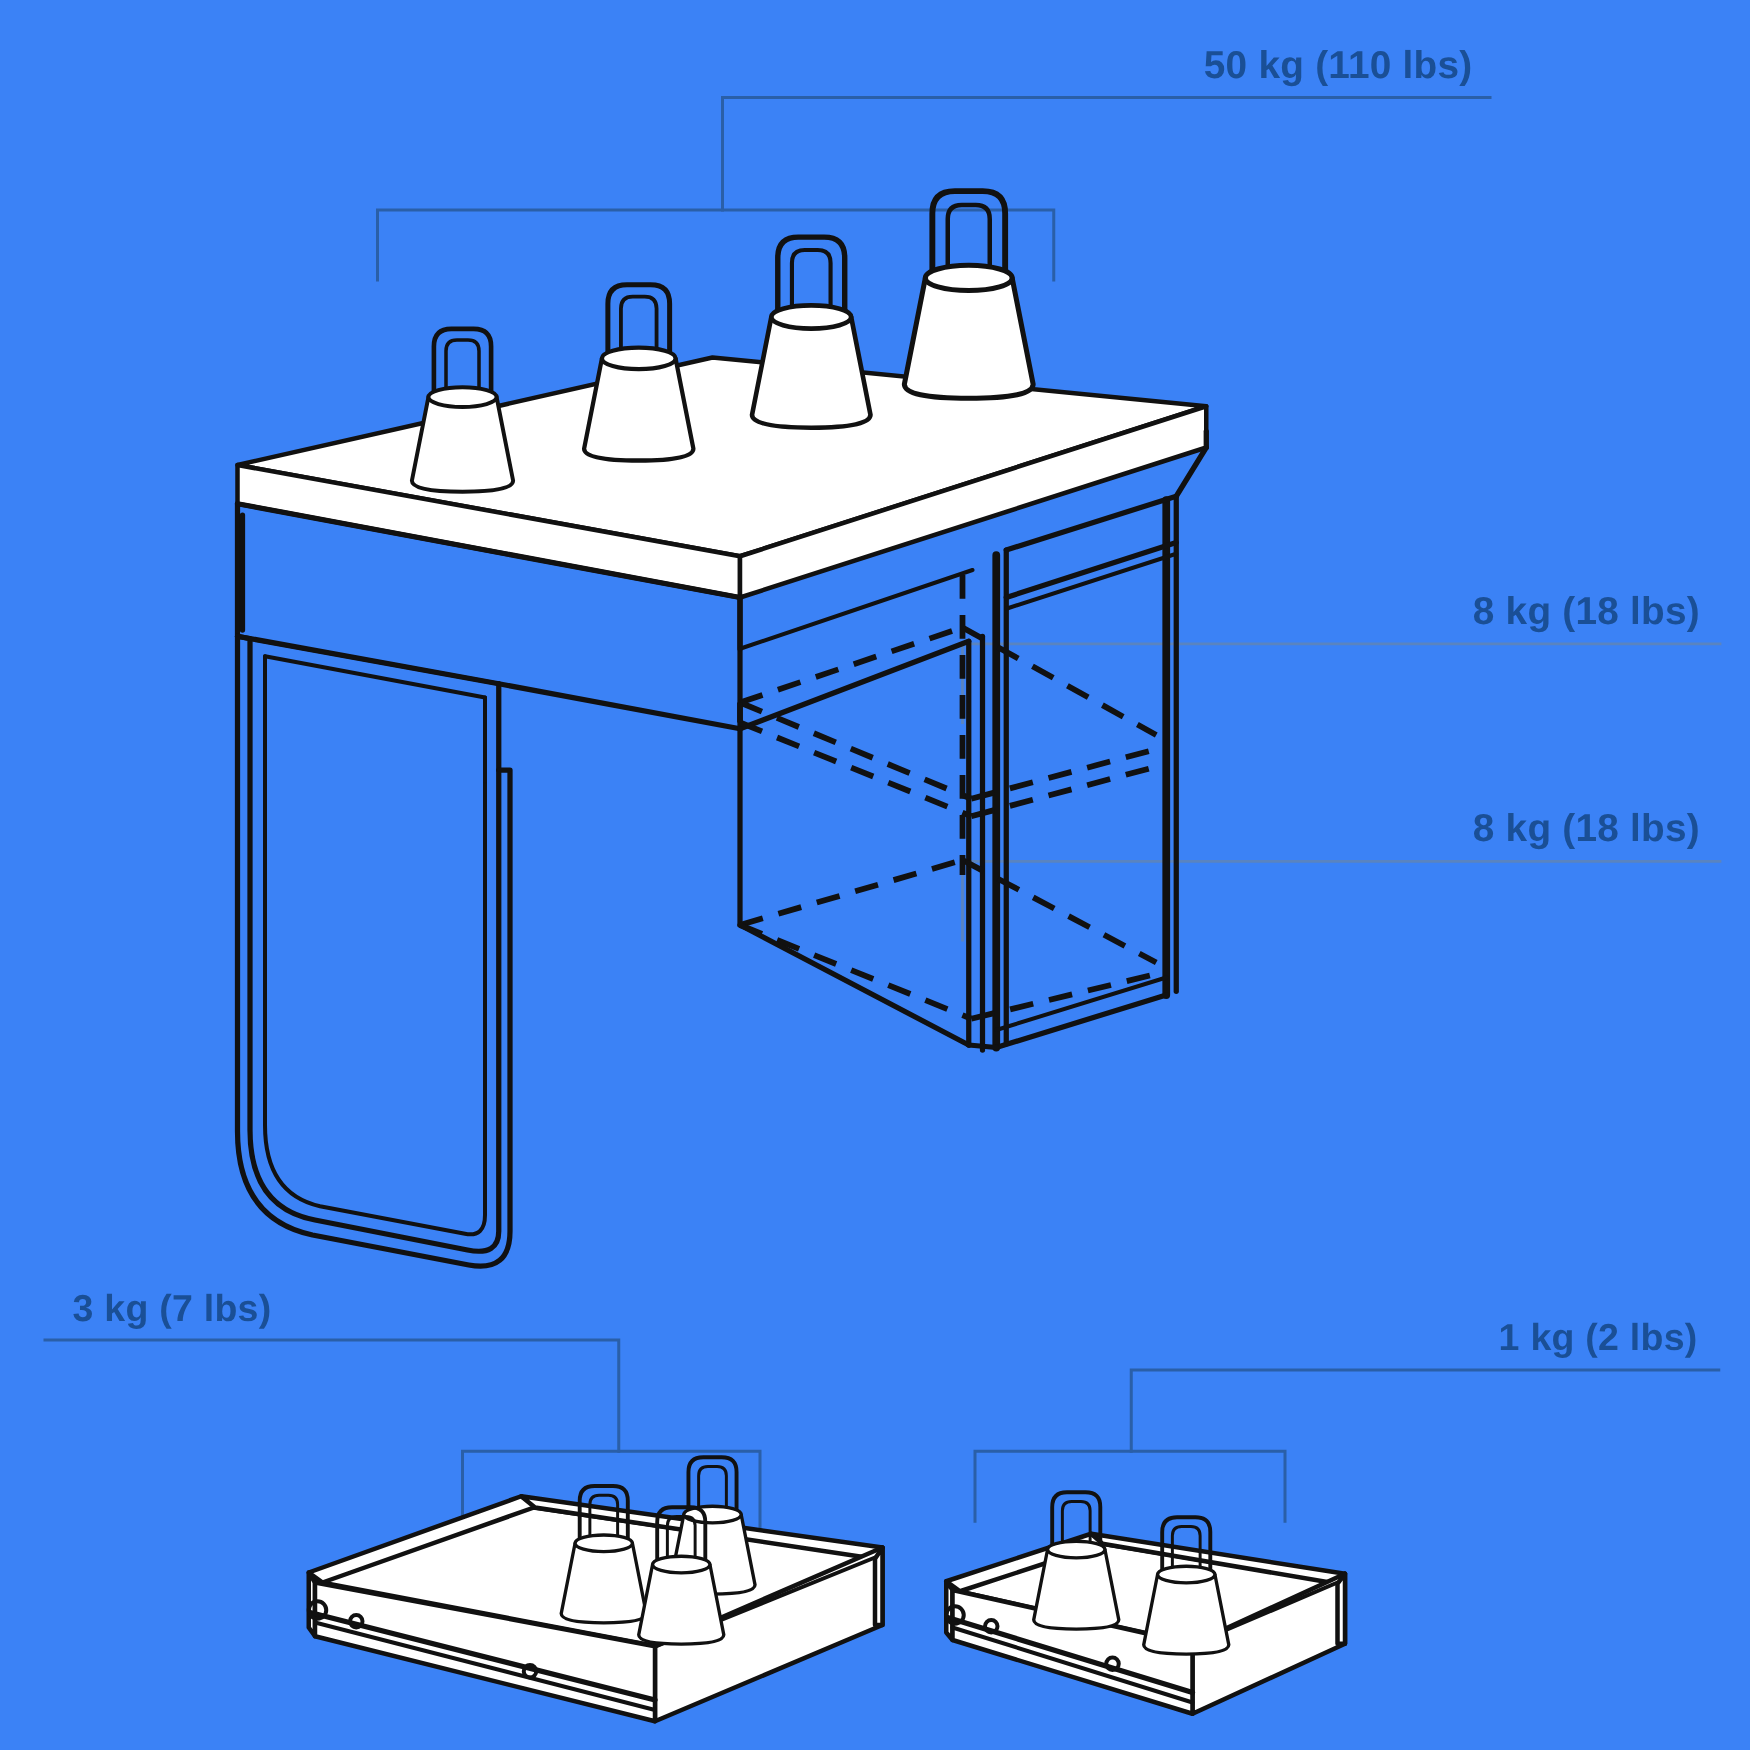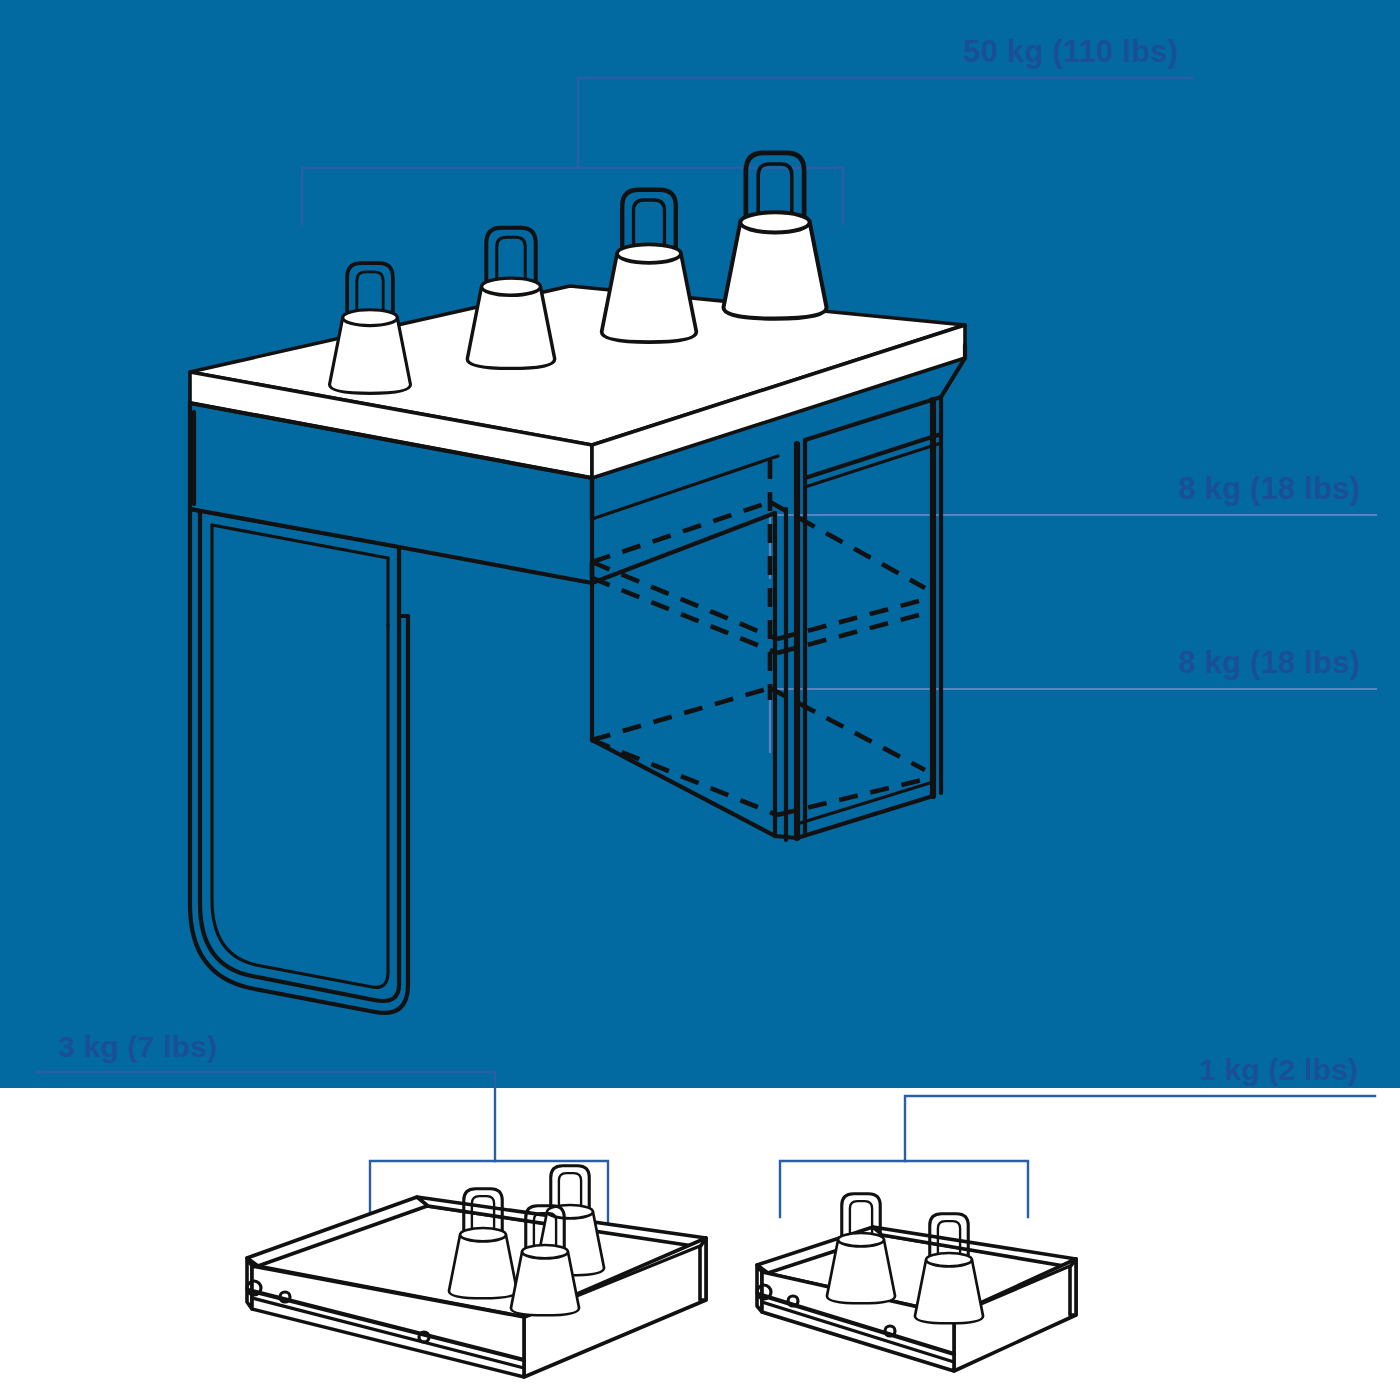--- a/index.html
+++ b/index.html
@@ -10,22 +10,22 @@
   }
   body {
     width: 1400px;
     height: 1400px;
     font-family: "Liberation Sans", sans-serif;
     overflow: hidden;
   }
   #stage {
     position: relative;
     width: 1400px;
-    height: 1088px;
-    background: #0369a1;
+    height: 1400px;
+    background: #3b82f6;
   }
   #diagram {
     position: absolute;
     top: 0;
     left: 0;
     width: 1400px;
     height: 1400px;
     display: block;
   }
   .label-text {

